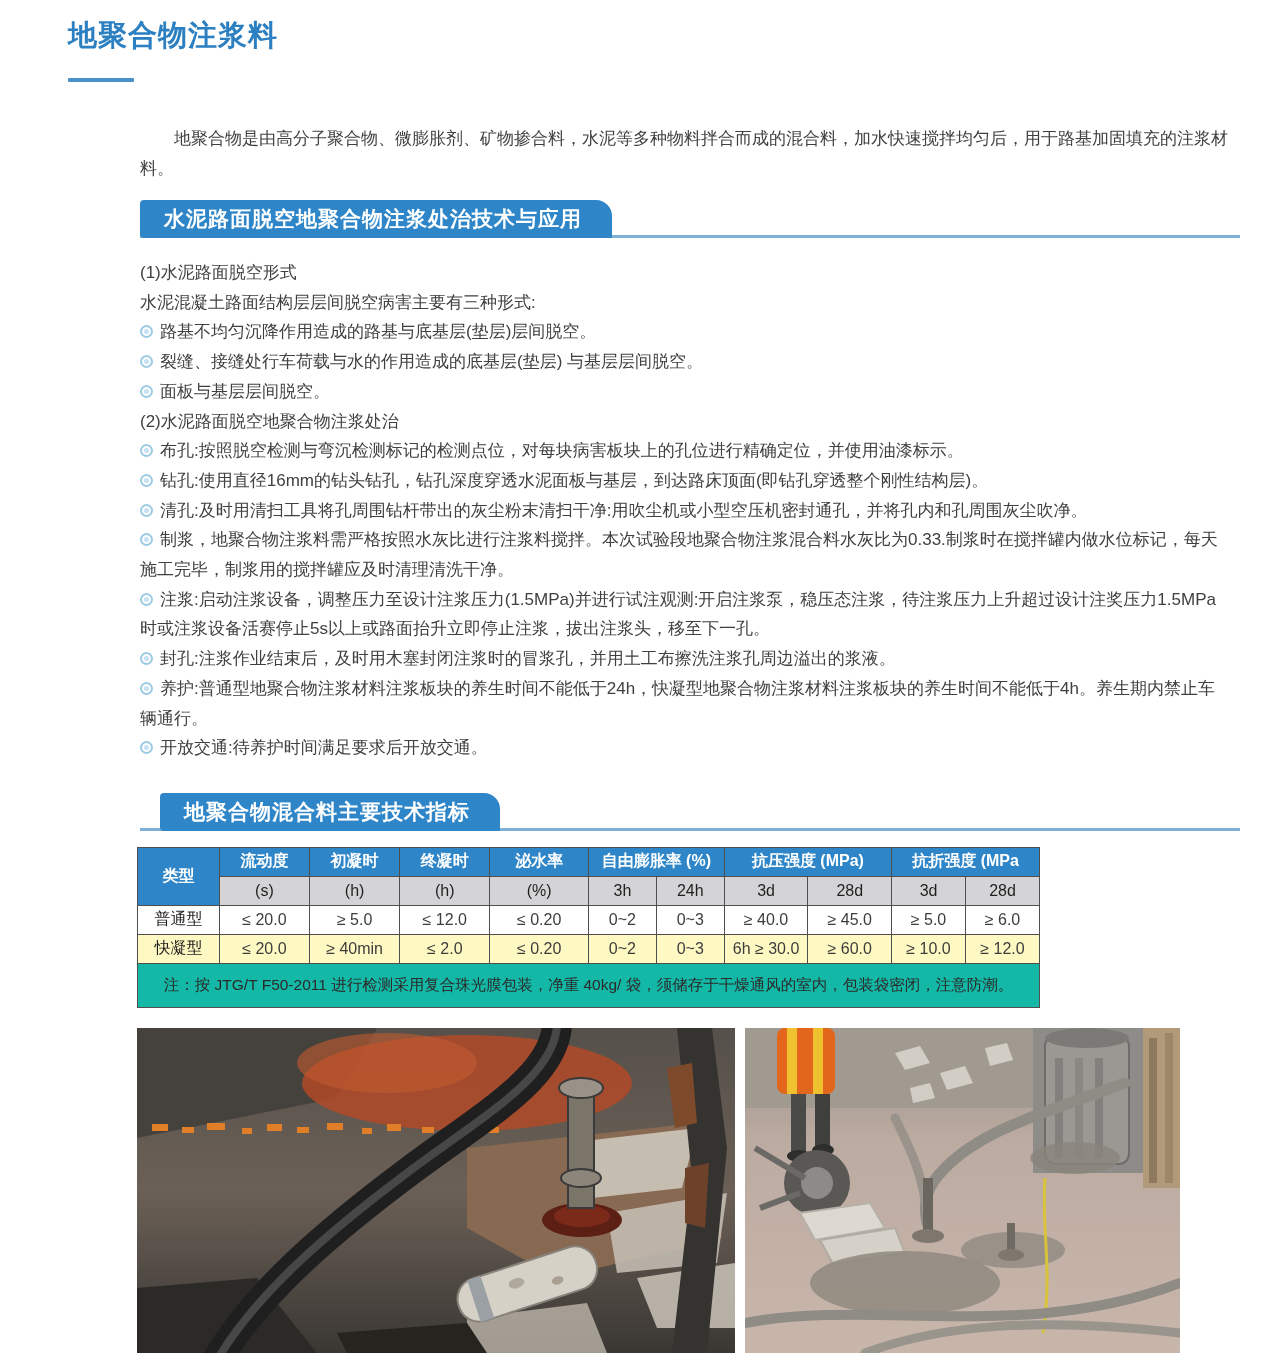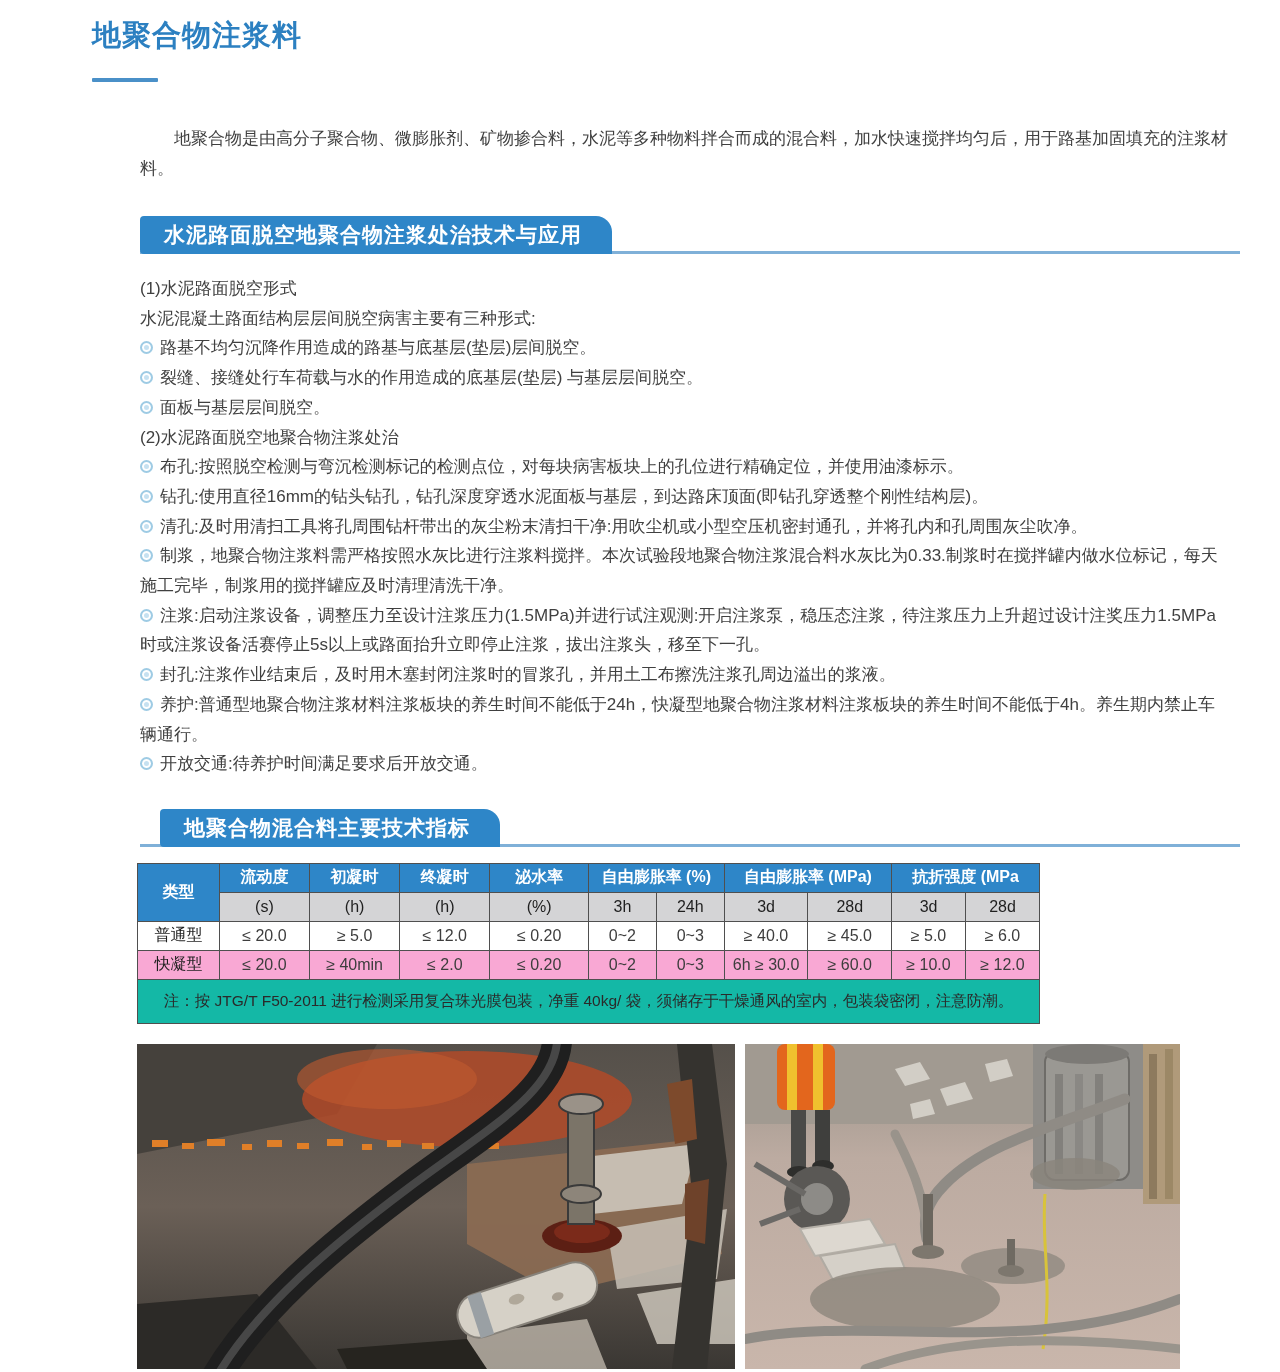--- a/index.html
+++ b/index.html
@@ -7,21 +7,21 @@
   body {
     width: 1280px; height: 1372px;
     background: #ffffff;
     font-family: "Liberation Sans", "DejaVu Sans", sans-serif;
     color: #3d3d3d;
     overflow: hidden;
   }
   .page { width: 1280px; height: 1372px; position: relative; }
 
   
-  .title-wrap { padding: 16px 40px 0 92px; }
+  .title-wrap { padding: 16px 40px 0 68px; }
   h1.page-title {
     margin: 0; font-size: 29px; font-weight: bold;
     color: #2c80c1; letter-spacing: 1px;
   }
   .title-underline {
     width: 66px; height: 4px; background: #4a90c8;
     margin-top: 22px; border-radius: 1px;
   }
 
   
@@ -38,21 +38,21 @@
     position: relative;
   }
   .banner {
     display: inline-block;
     background: #2e86c8; color: #ffffff;
     font-size: 21px; font-weight: bold; letter-spacing: 1px;
     padding: 0 30px 0 24px; height: 38px; line-height: 38px;
     border-radius: 4px 16px 0 4px;
     margin-bottom: -3px; position: relative; top: 0;
   }
-  .banner-row.first { margin-top: 32px; }
+  .banner-row.first { margin-top: 16px; }
   .banner-row.second { margin-top: 30px; padding-left: 20px; }
 
   
   .section-content {
     margin: 20px 56px 0 140px;
     font-size: 17px; color: #404040;
   }
   .section-content p { margin: 0; line-height: 29.7px; }
   .ring {
     display: inline-block; width: 13px; height: 13px;
@@ -76,21 +76,21 @@
     padding: 0; height: 29px;
   }
   .spec-table th.blue {
     background: #2e86c8; color: #ffffff; font-weight: bold;
     font-size: 16px;
   }
   .spec-table th.gray {
     background: #d4d4d6; color: #1f1f1f; font-weight: normal;
   }
   .spec-table td.typecell { font-weight: normal; color: #1f1f1f; }
-  .spec-table tr.alt td { background: #f9a8d4; }
+  .spec-table tr.alt td { background: #fef9c3; }
   .spec-table td.note-cell {
     height: 44px; background: #14b8a6; color: #2a2a2a;
     font-size: 15.5px; vertical-align: middle;
   }
 
   
   .photos {
     margin: 20px 0 0 137px;
     display: flex; gap: 10px;
   }
@@ -149,21 +149,21 @@
         <col style="width: 7.95%;">
       </colgroup>
     <thead>
         <tr>
           <th class="blue" rowspan="2">类型</th>
           <th class="blue" colspan="1">流动度</th>
           <th class="blue" colspan="1">初凝时</th>
           <th class="blue" colspan="1">终凝时</th>
           <th class="blue" colspan="1">泌水率</th>
           <th class="blue" colspan="2">自由膨胀率 (%)</th>
-          <th class="blue" colspan="2">自由膨胀率 (MPa)</th>
+          <th class="blue" colspan="2">抗压强度 (MPa)</th>
           <th class="blue" colspan="2">抗折强度 (MPa</th>
         </tr>
         <tr>
           <th class="gray">(s)</th>
           <th class="gray">(h)</th>
           <th class="gray">(h)</th>
           <th class="gray">(%)</th>
           <th class="gray">3h</th>
           <th class="gray">24h</th>
           <th class="gray">3d</th>

